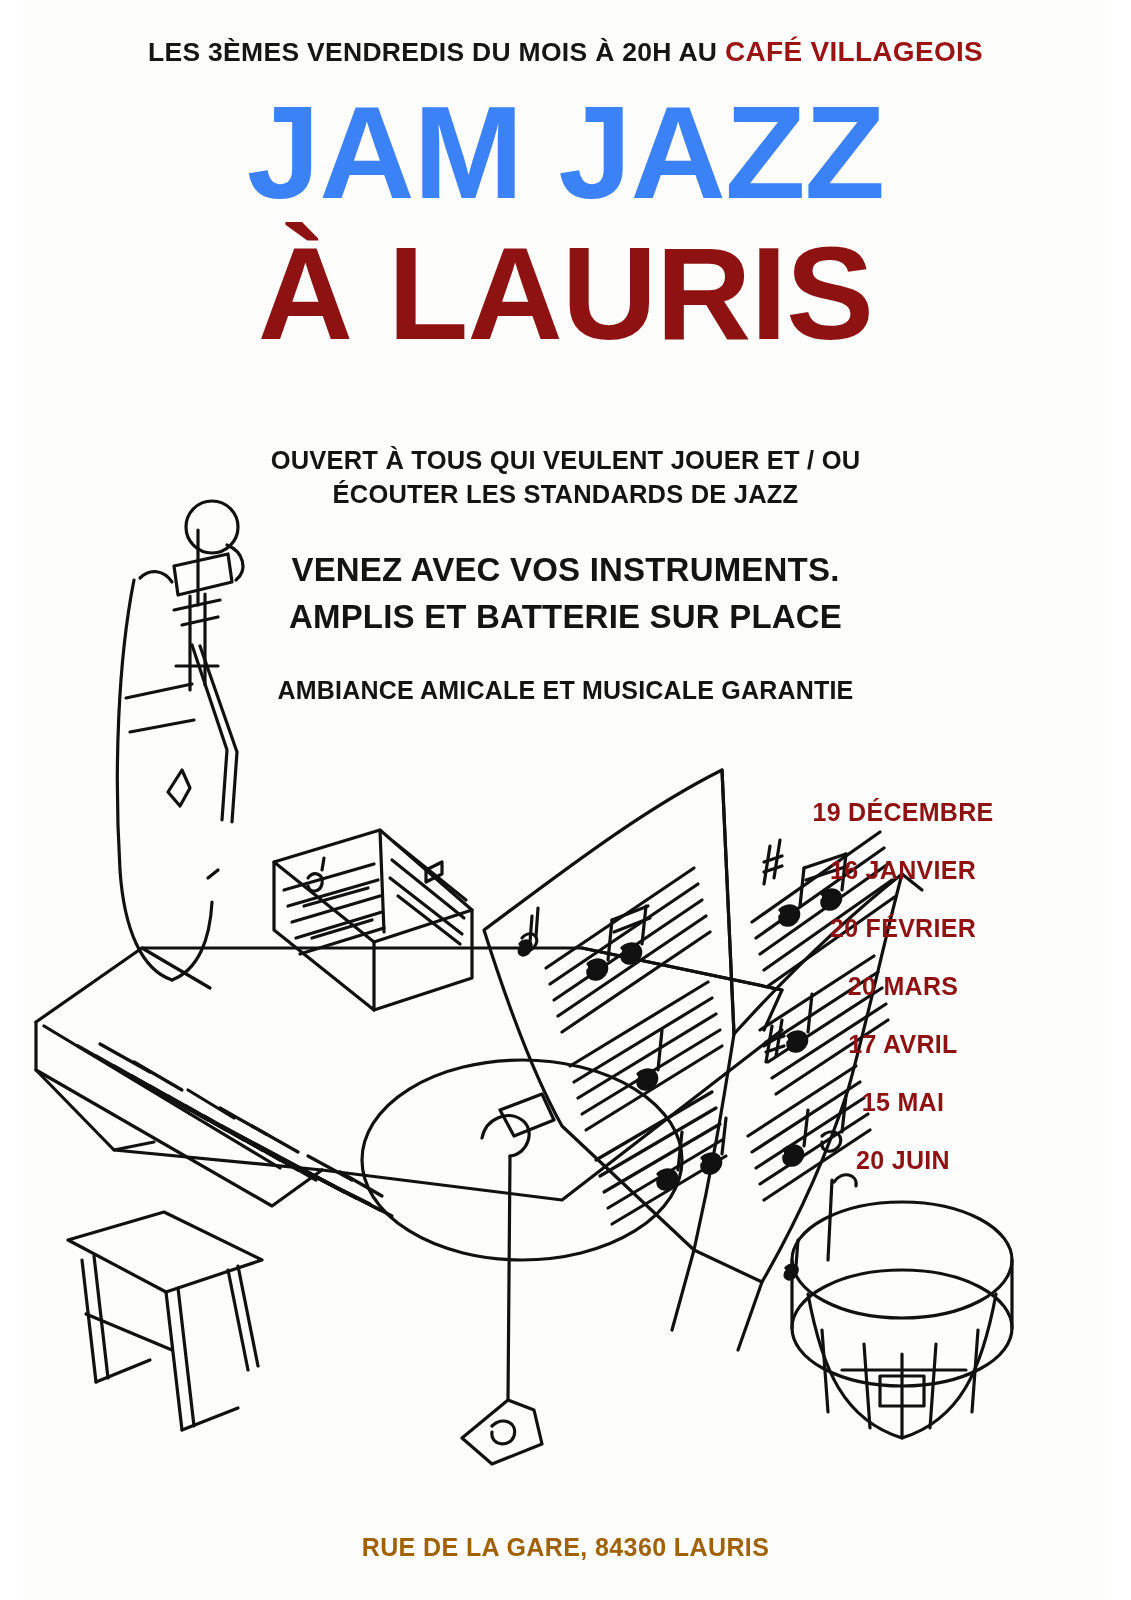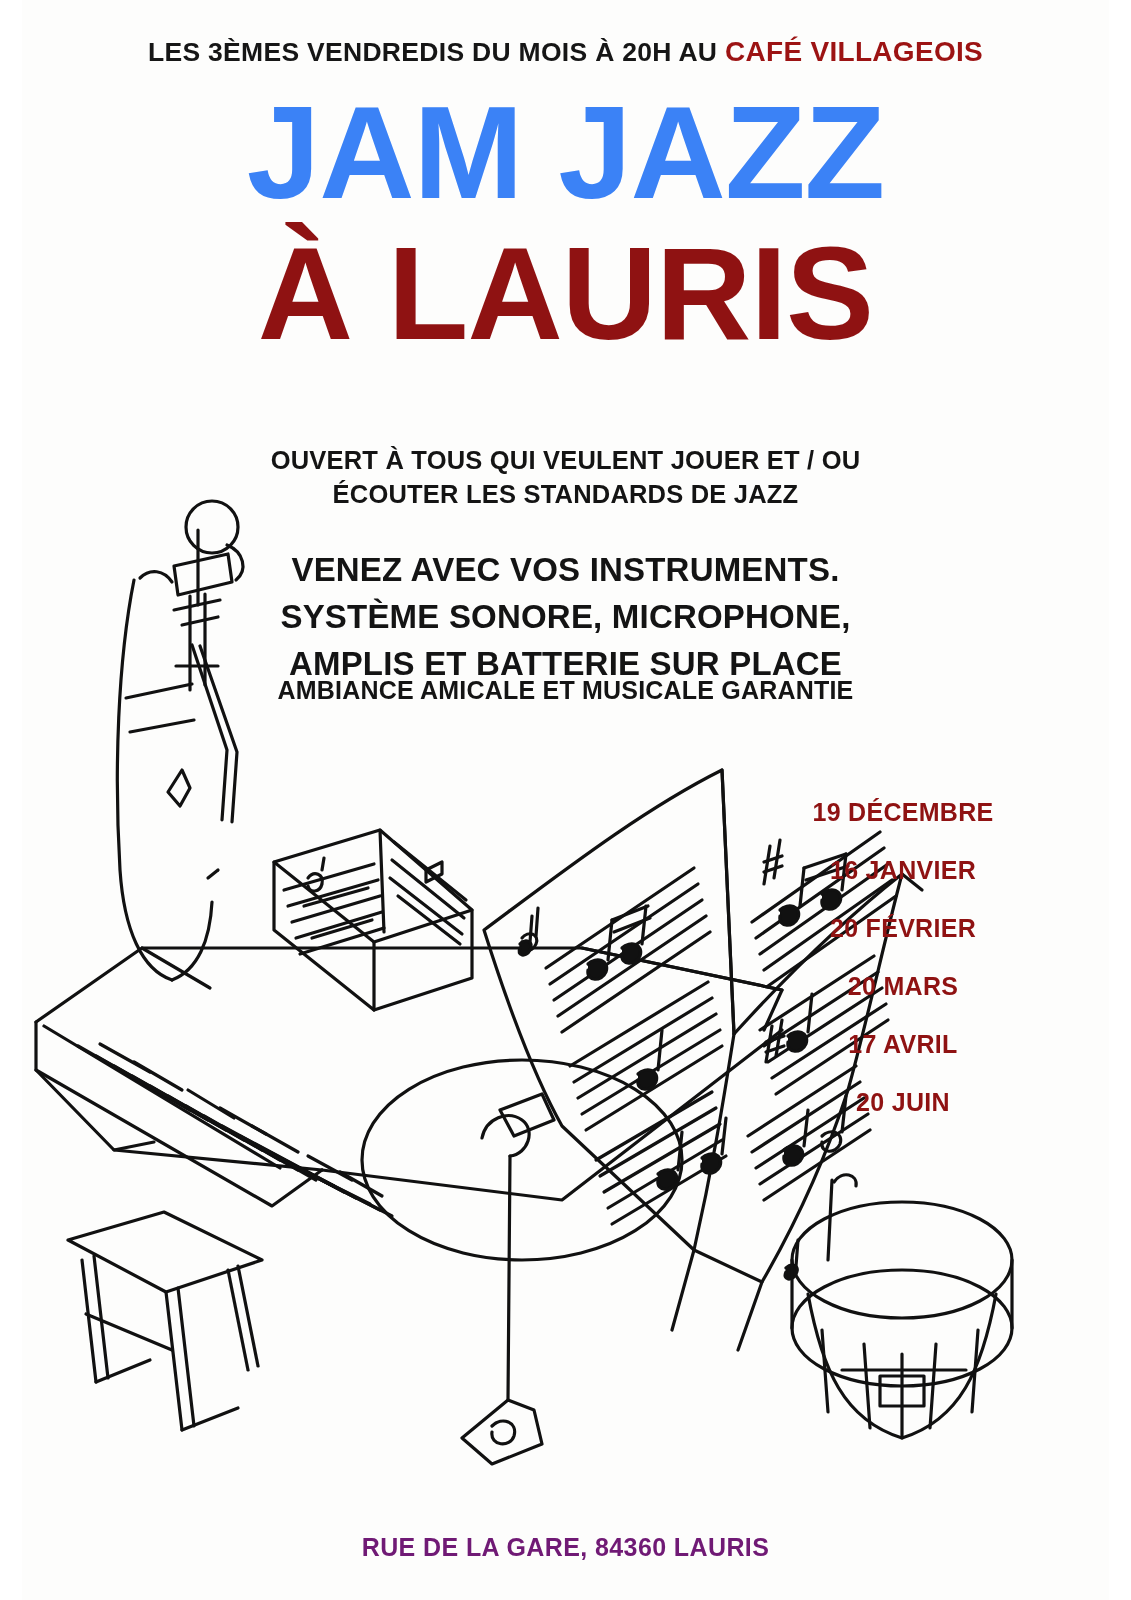--- a/index.html
+++ b/index.html
@@ -106,21 +106,21 @@
 
   
   .footer {
     position: absolute;
     bottom: 38px;
     left: 0;
     width: 100%;
     text-align: center;
     font-size: 25px;
     font-weight: 700;
-    color: #701a75;
+    color: #a16207;
     letter-spacing: 0.4px;
   }
 
   
   .illustration {
     position: absolute;
     left: 0;
     top: 470px;
     width: 1131px;
     height: 1070px;
@@ -339,30 +339,30 @@
     </svg>
   </div>
 
   <div class="body-text para-1">
     <div>OUVERT À TOUS QUI VEULENT JOUER ET / OU</div>
     <div>ÉCOUTER LES STANDARDS DE JAZZ</div>
   </div>
 
   <div class="body-text para-2">
     <div>VENEZ AVEC VOS INSTRUMENTS.</div>
-    <div>SYSTÈME SONORE, MICROPHONE,</div>
     <div>AMPLIS ET BATTERIE SUR PLACE</div>
   </div>
 
   <div class="body-text para-3">AMBIANCE AMICALE ET MUSICALE GARANTIE</div>
 
   <div class="dates">
     <div class="date-item">19 DÉCEMBRE</div>
     <div class="date-item">16 JANVIER</div>
     <div class="date-item">20 FÉVRIER</div>
     <div class="date-item">20 MARS</div>
     <div class="date-item">17 AVRIL</div>
+    <div class="date-item">15 MAI</div>
     <div class="date-item">20 JUIN</div>
   </div>
 
   <div class="footer">RUE DE LA GARE, 84360 LAURIS</div>
 
 </div>
 
 </body></html>

